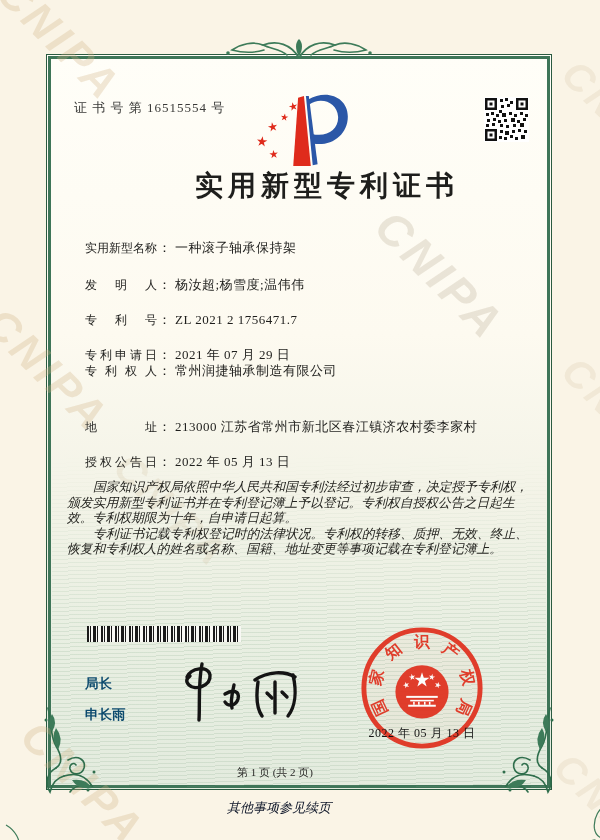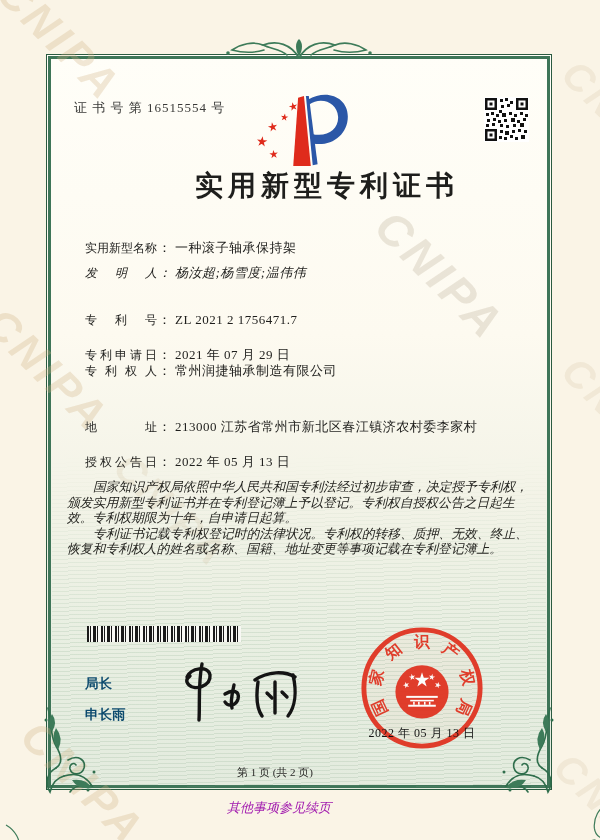--- a/index.html
+++ b/index.html
@@ -44,21 +44,21 @@
            #f8f8f4 4px 6px,#1a1a1a 6px 9px,#f8f8f4 9px 10px,#1a1a1a 10px 11px,#f8f8f4 11px 14px);}
   .signer{position:absolute;left:85px;z-index:2;font-family:"Liberation Sans","DejaVu Sans",sans-serif;
           font-weight:700;font-size:13.5px;color:#0c4a6e;}
   .signature{position:absolute;left:172px;top:650px;z-index:2;}
   .seal{position:absolute;left:357px;top:623px;z-index:3;opacity:0.93;}
   .seal-date{position:absolute;left:357px;top:725px;width:130px;text-align:center;z-index:4;
              font-size:12px;color:#141414;letter-spacing:0.5px;}
   .page-info{position:absolute;left:46px;top:765px;width:458px;text-align:center;
              font-size:11px;z-index:2;color:#2a2a28;}
   .continuation{position:absolute;left:26px;top:799px;width:506px;text-align:center;
-             font-style:italic;font-size:13px;z-index:2;color:#a21caf;}
+             font-style:italic;font-size:13px;z-index:2;color:#0f172a;}
   .ornament{position:absolute;z-index:2;}
   svg{display:block;}
 </style>
 </head>
 <body>
 
 <span class="wm wm-outer" style="left:-18px;top:14px;">CNIPA</span>
 <span class="wm wm-outer" style="left:-30px;top:345px;">CNIPA</span>
 <span class="wm wm-faint" style="left:548px;top:95px;">CNIPA</span>
 <span class="wm wm-faint" style="left:548px;top:392px;">CNIPA</span>
@@ -158,21 +158,21 @@
         <rect x="5.5" y="36.5" width="3" height="3"></rect>
     </g>
   </svg>
 </div>
 
 <div class="title">实用新型专利证书</div>
 
 <div class="frow" style="top:239px;">
   <span class="flabel">实用新型名称</span><span class="fc">：</span><span class="fval">一种滚子轴承保持架</span>
 </div>
-<div class="frow" style="top:264px;font-style:italic;">
+<div class="frow" style="top:276px;">
   <span class="flabel">发 明 人</span><span class="fc">：</span><span class="fval">杨汝超;杨雪度;温伟伟</span>
 </div>
 <div class="frow" style="top:311px;">
   <span class="flabel">专 利 号</span><span class="fc">：</span><span class="fval">ZL 2021 2 1756471.7</span>
 </div>
 <div class="frow" style="top:346px;">
   <span class="flabel">专利申请日</span><span class="fc">：</span><span class="fval">2021 年 07 月 29 日</span>
 </div>
 <div class="frow" style="top:362px;">
   <span class="flabel">专 利 权 人</span><span class="fc">：</span><span class="fval">常州润捷轴承制造有限公司</span>

